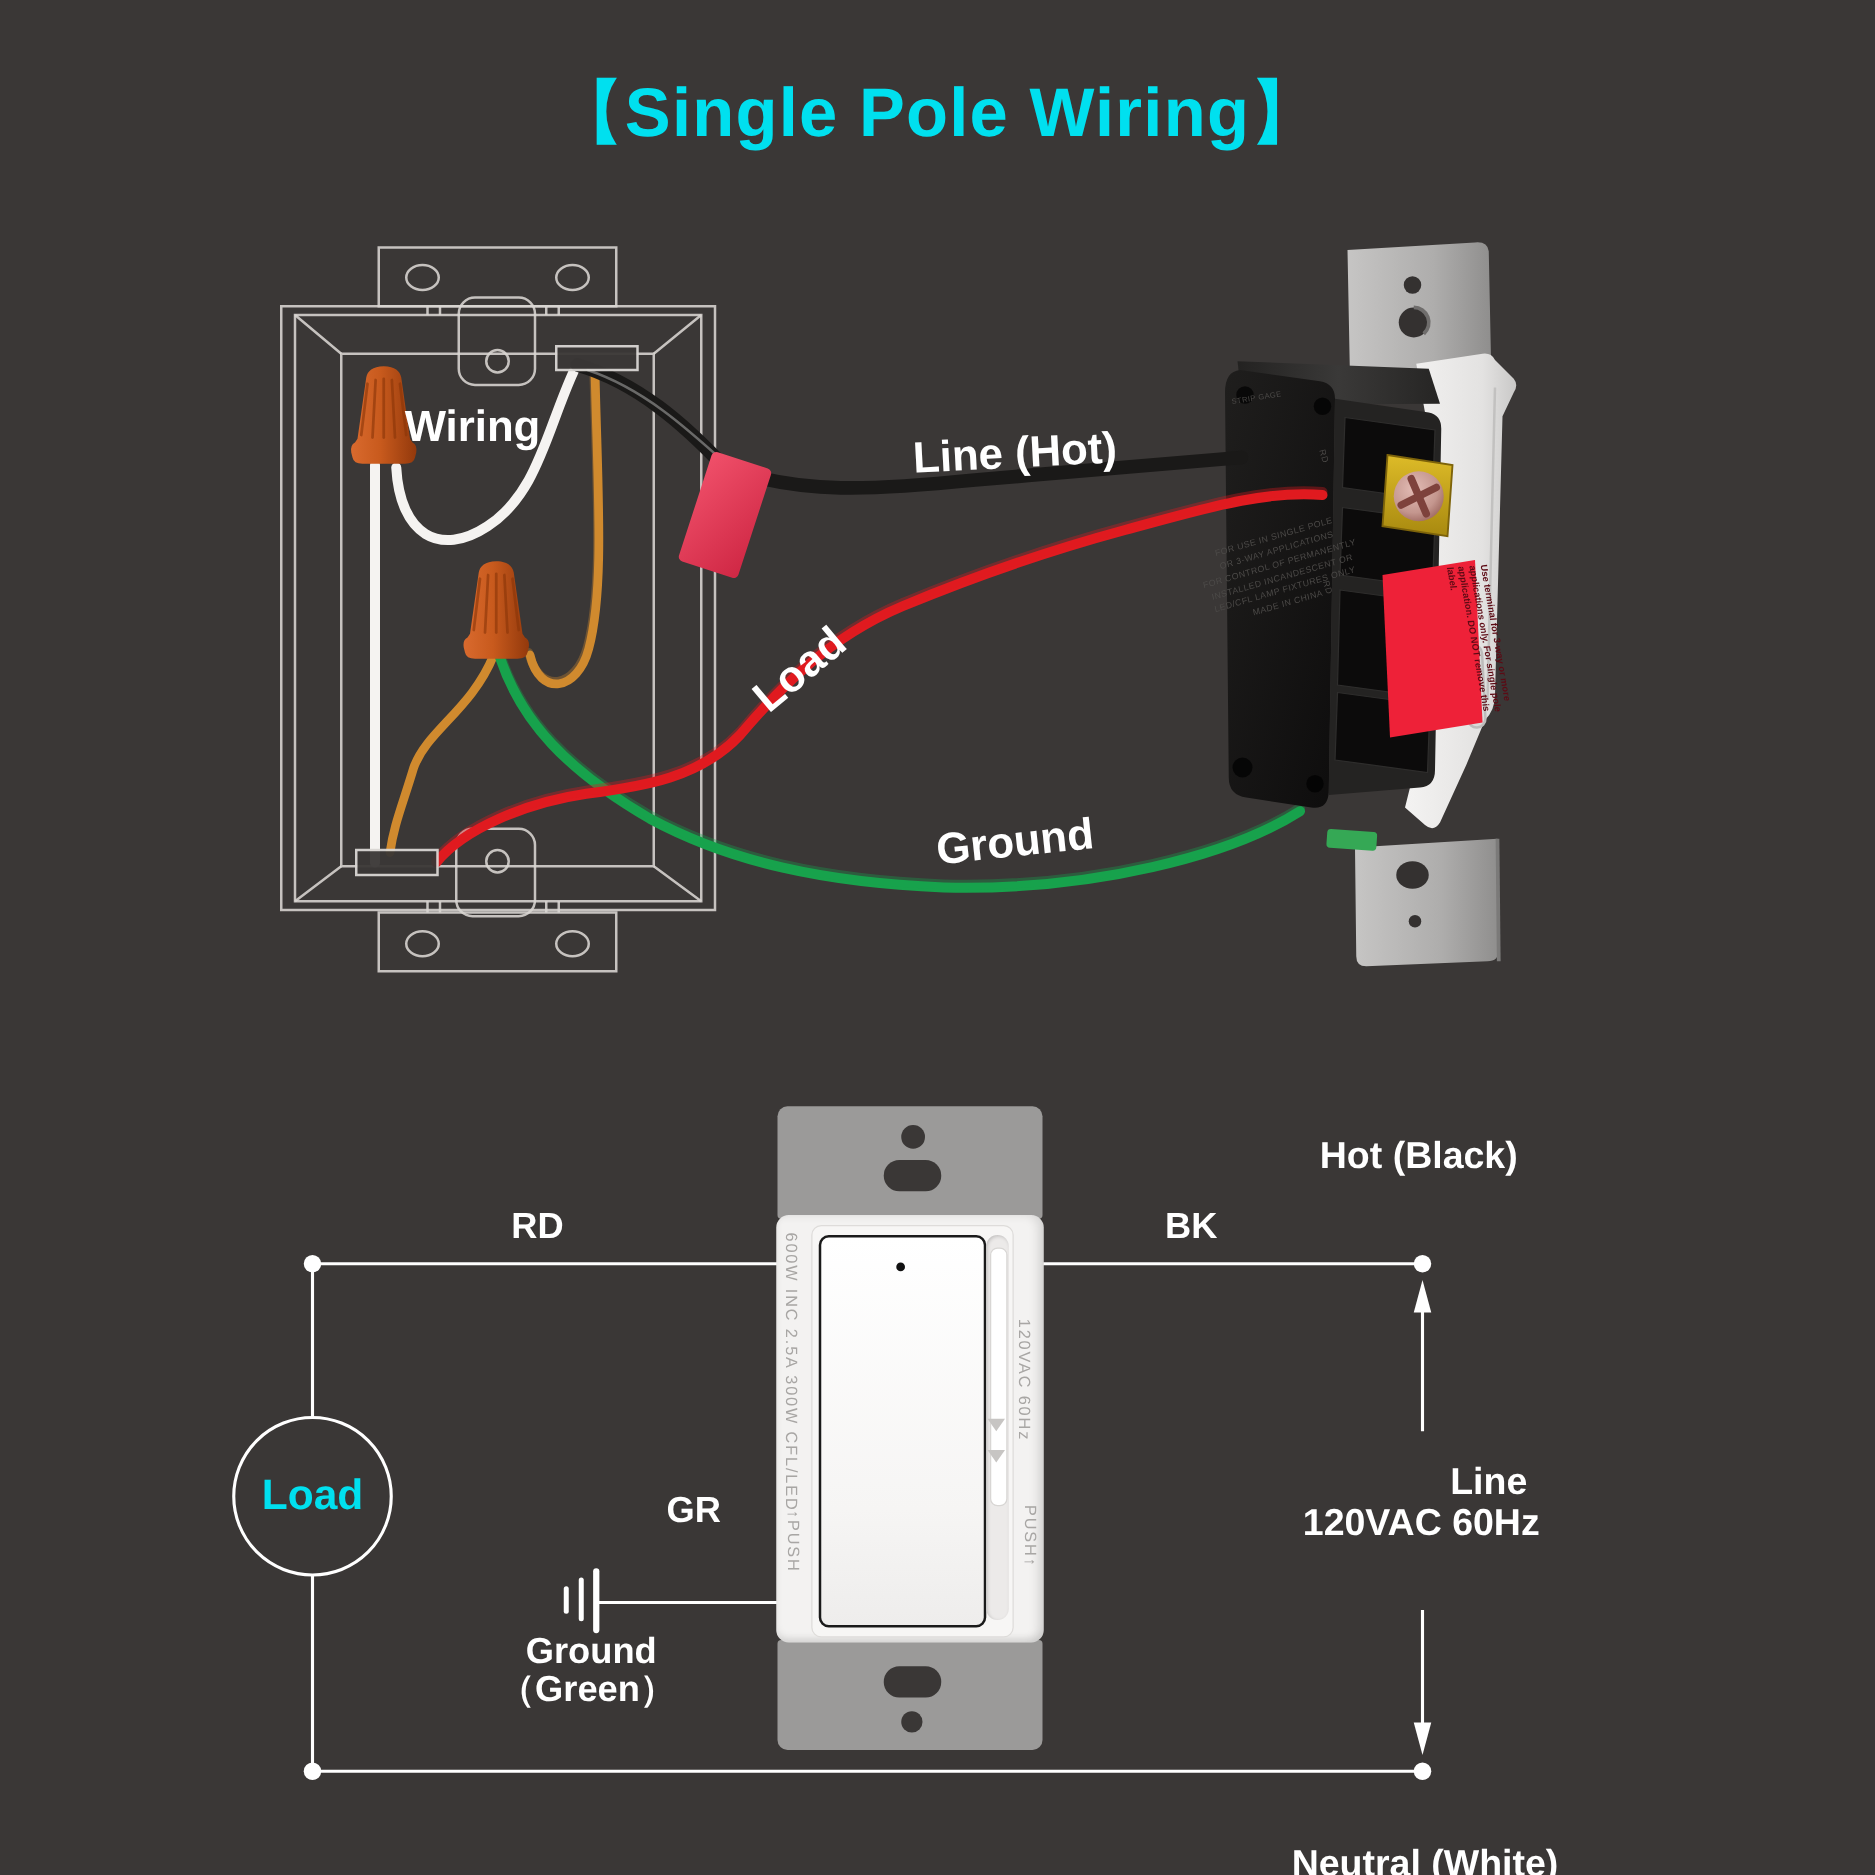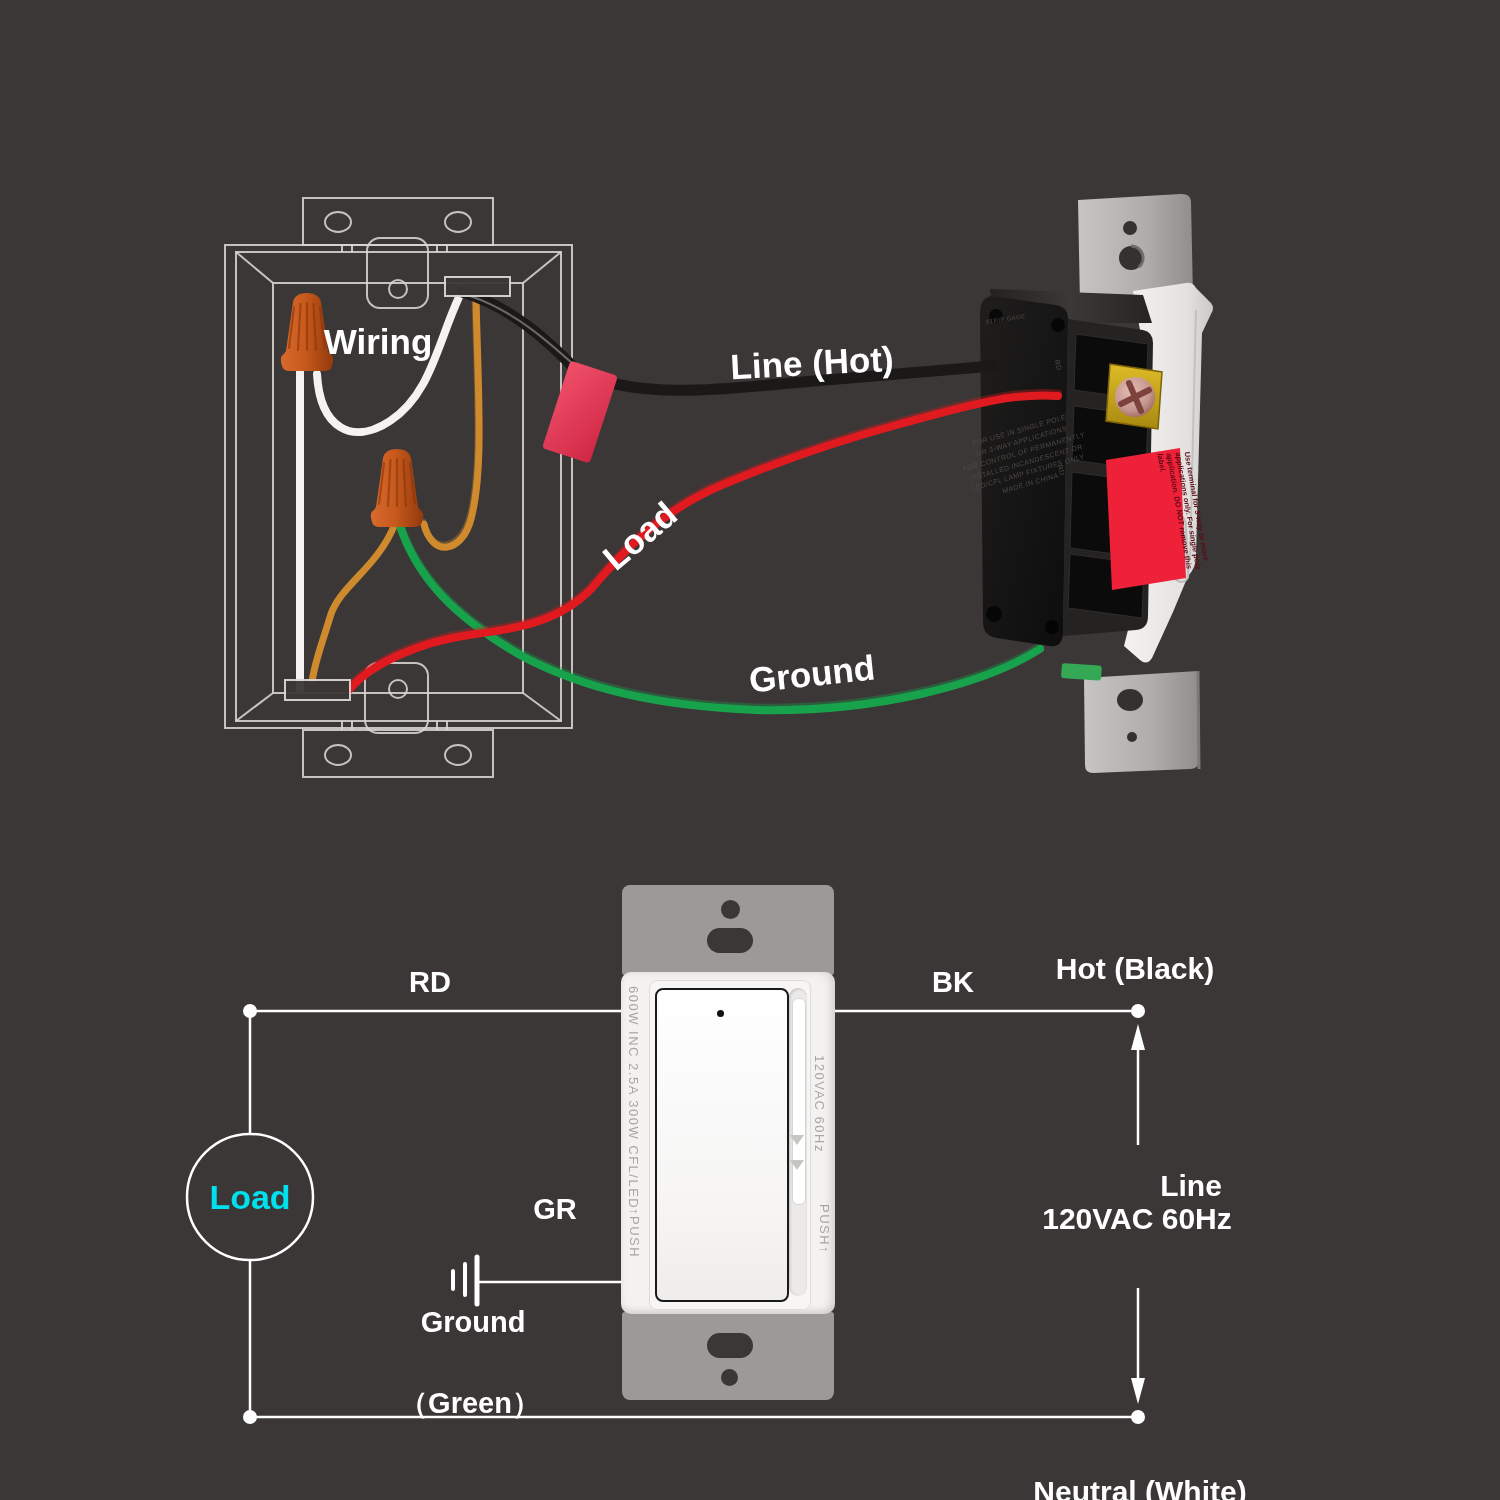--- a/index.html
+++ b/index.html
@@ -53,20 +53,21 @@
   .chev{position:absolute;width:0;height:0;border-left:7px solid transparent;
         border-right:7px solid transparent;border-top:10px solid #c7c5c3}
   .vtext{position:absolute;writing-mode:vertical-rl;text-orientation:mixed;
          color:#a8a6a4;font-size:13px;letter-spacing:1.5px;white-space:nowrap;z-index:4}
 </style>
 </head>
 <body>
 
 <div id="stage">
 
+  <div class="title">【Single Pole Wiring】</div>
 
   <svg id="art" width="1500" height="1500" viewBox="0 0 1500 1500">
     <defs>
       <linearGradient id="nutGrad" x1="0" y1="0" x2="1" y2="0">
         <stop offset="0" stop-color="#d96a2e"></stop>
           <stop offset=".45" stop-color="#c85a1d"></stop>
         <stop offset="1" stop-color="#93390c"></stop>
       </linearGradient>
       <linearGradient id="strapGrad" x1="0" y1="0" x2="1" y2="0">
         <stop offset="0" stop-color="#c6c5c4"></stop>
@@ -253,22 +254,22 @@
     <div class="chev" style="left:790px;top:1135px"></div>
     <div class="chev" style="left:790px;top:1160px"></div>
     <div class="vtext" style="left:626px;top:986px;height:220px">600W INC  2.5A 300W CFL/LED</div>
     <div class="vtext" style="left:812px;top:1055px;height:145px">120VAC  60Hz</div>
     <div class="vtext" style="left:627px;top:1208px;height:85px">↑PUSH</div>
     <div class="vtext" style="left:817px;top:1204px;height:85px">PUSH↑</div>
   </div>
 
   <div class="lbl s29" style="left:430px;top:982px">RD</div>
   <div class="lbl s29" style="left:953px;top:982px">BK</div>
-  <div class="lbl s30" style="left:1135px;top:969px">Hot (Black)</div>
+  <div class="lbl s30" style="left:1135px;top:925px">Hot (Black)</div>
   <div class="lbl s34 cyan" style="left:250px;top:1197px">Load</div>
   <div class="lbl s29" style="left:555px;top:1209px">GR</div>
   <div class="lbl s29" style="left:473px;top:1322px">Ground</div>
-  <div class="lbl s29" style="left:470px;top:1404px">（Green）</div>
+  <div class="lbl s29" style="left:470px;top:1352px">（Green）</div>
   <div class="lbl s30" style="left:1191px;top:1186px">Line</div>
   <div class="lbl s30" style="left:1137px;top:1219px">120VAC 60Hz</div>
   <div class="lbl s30" style="left:1140px;top:1492px">Neutral (White)</div>
 
 </div>
 
 </body></html>

